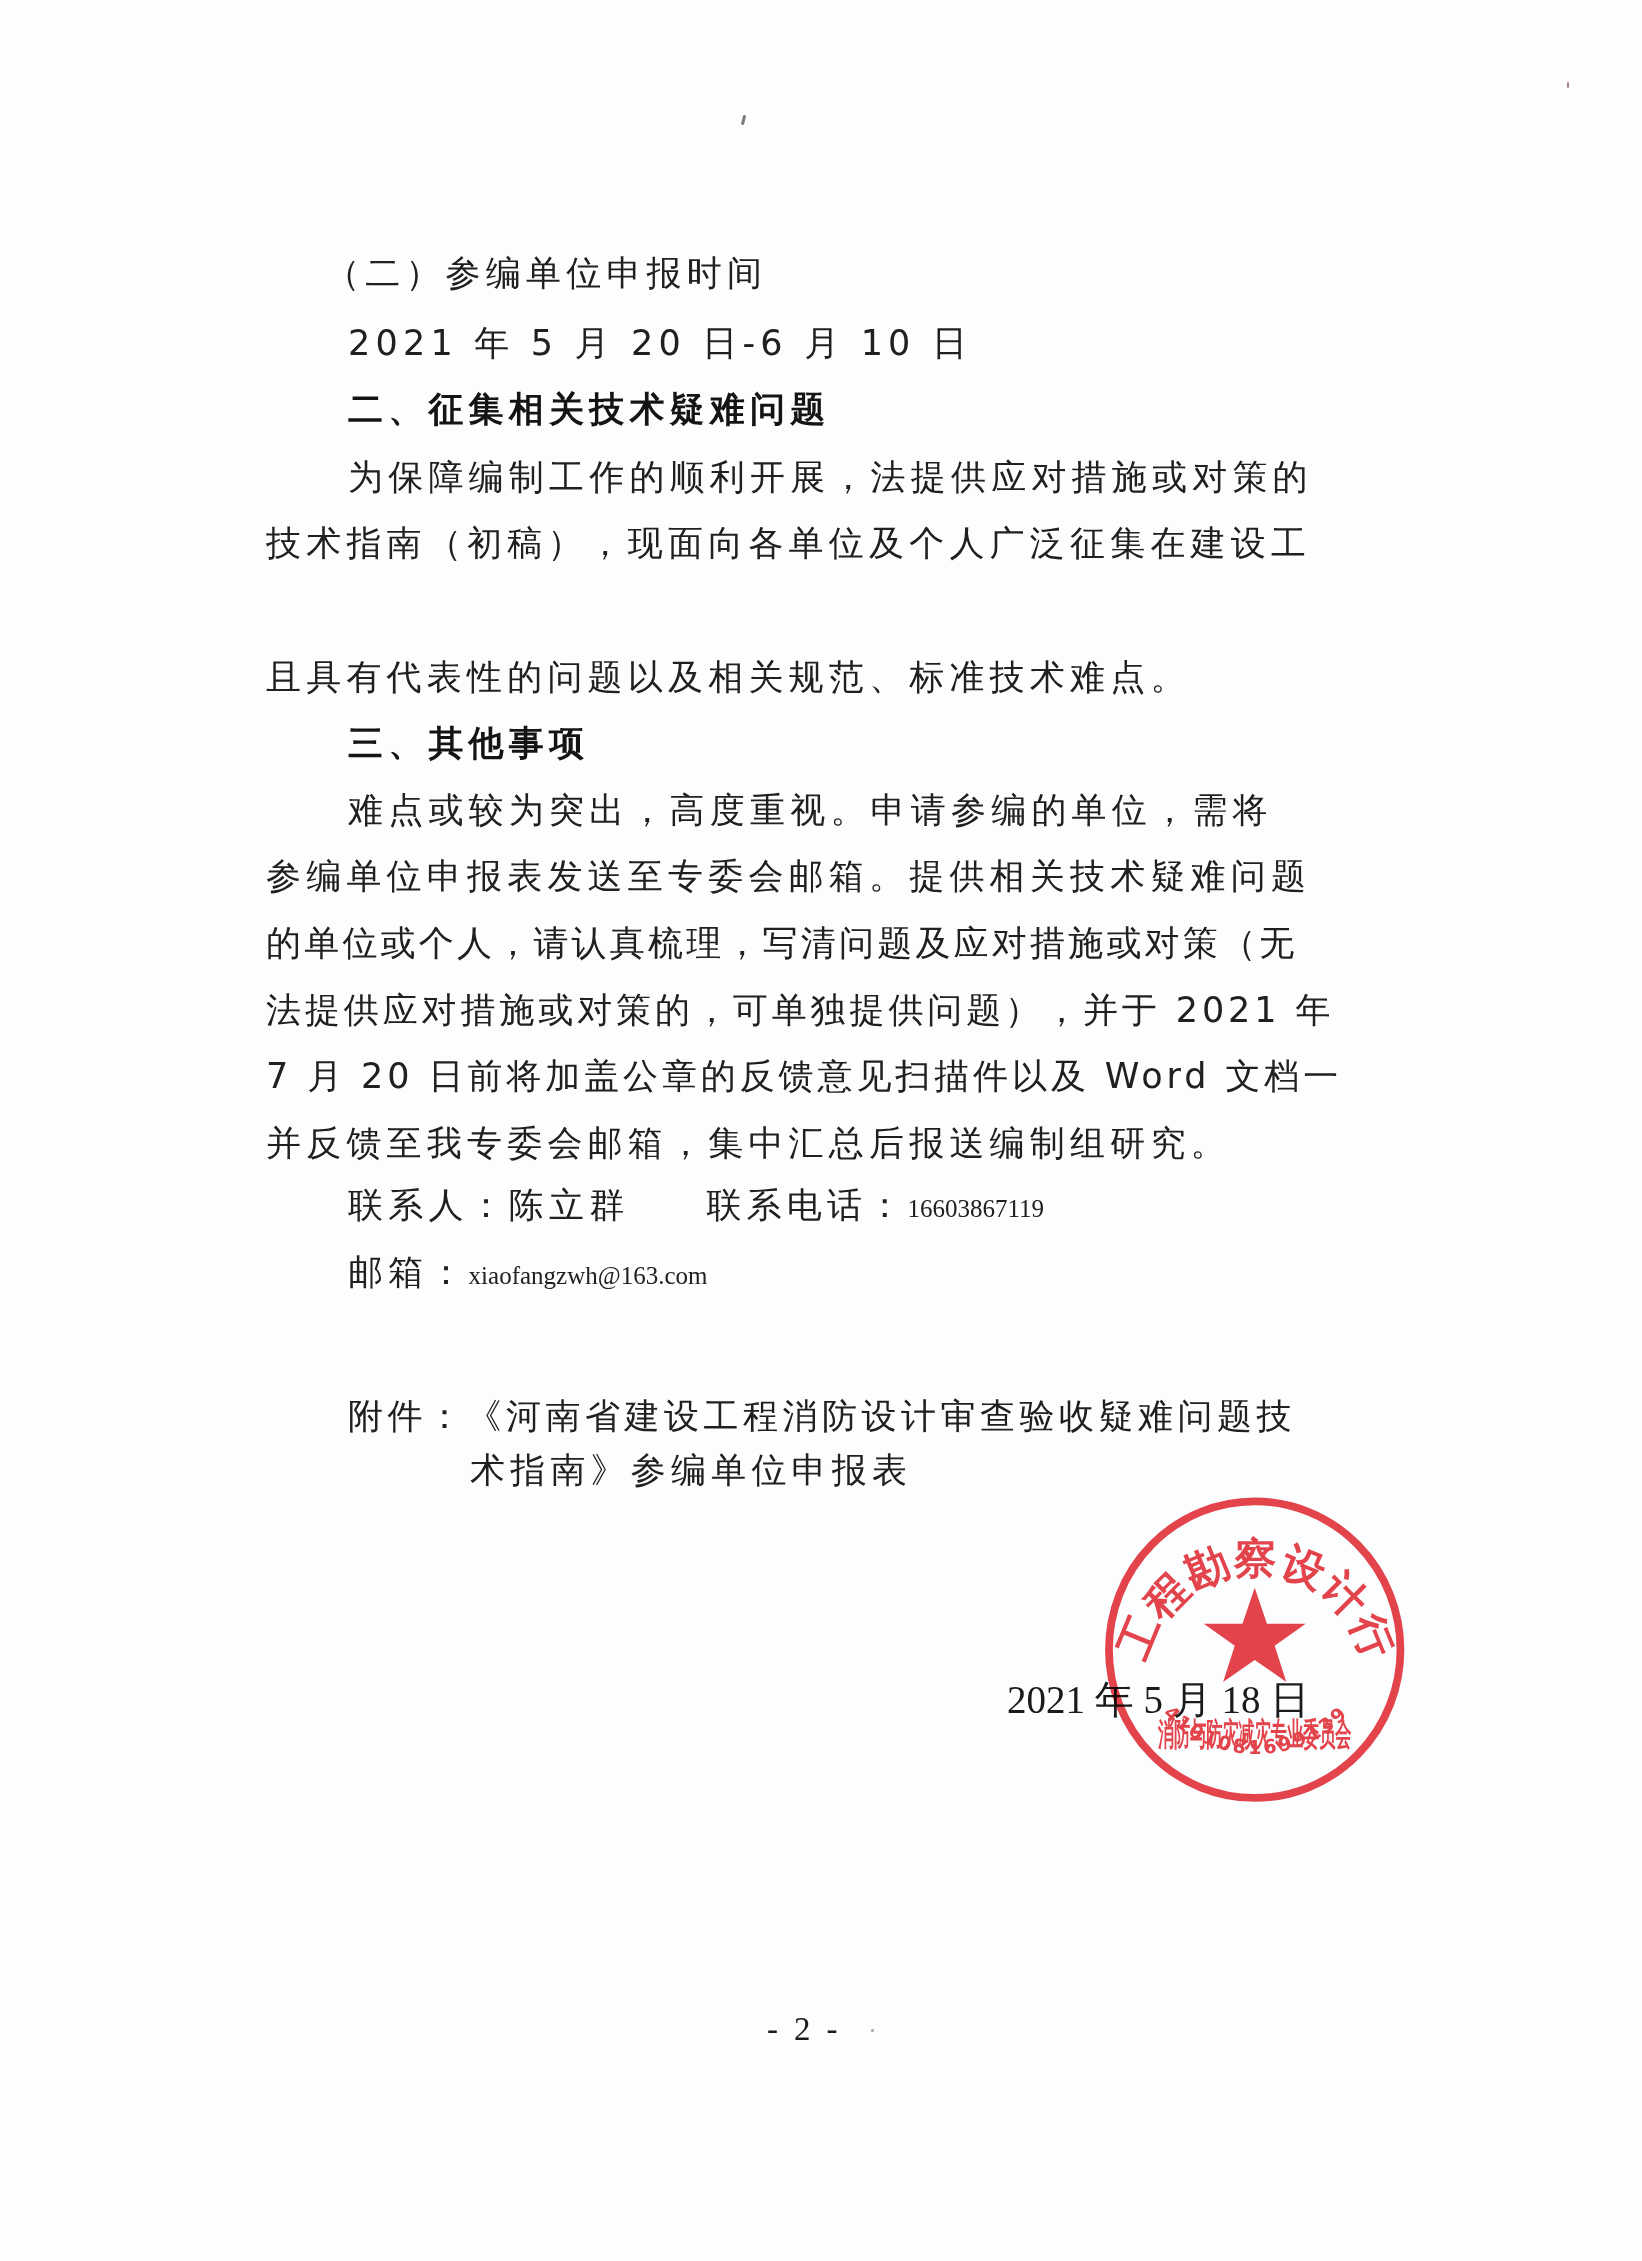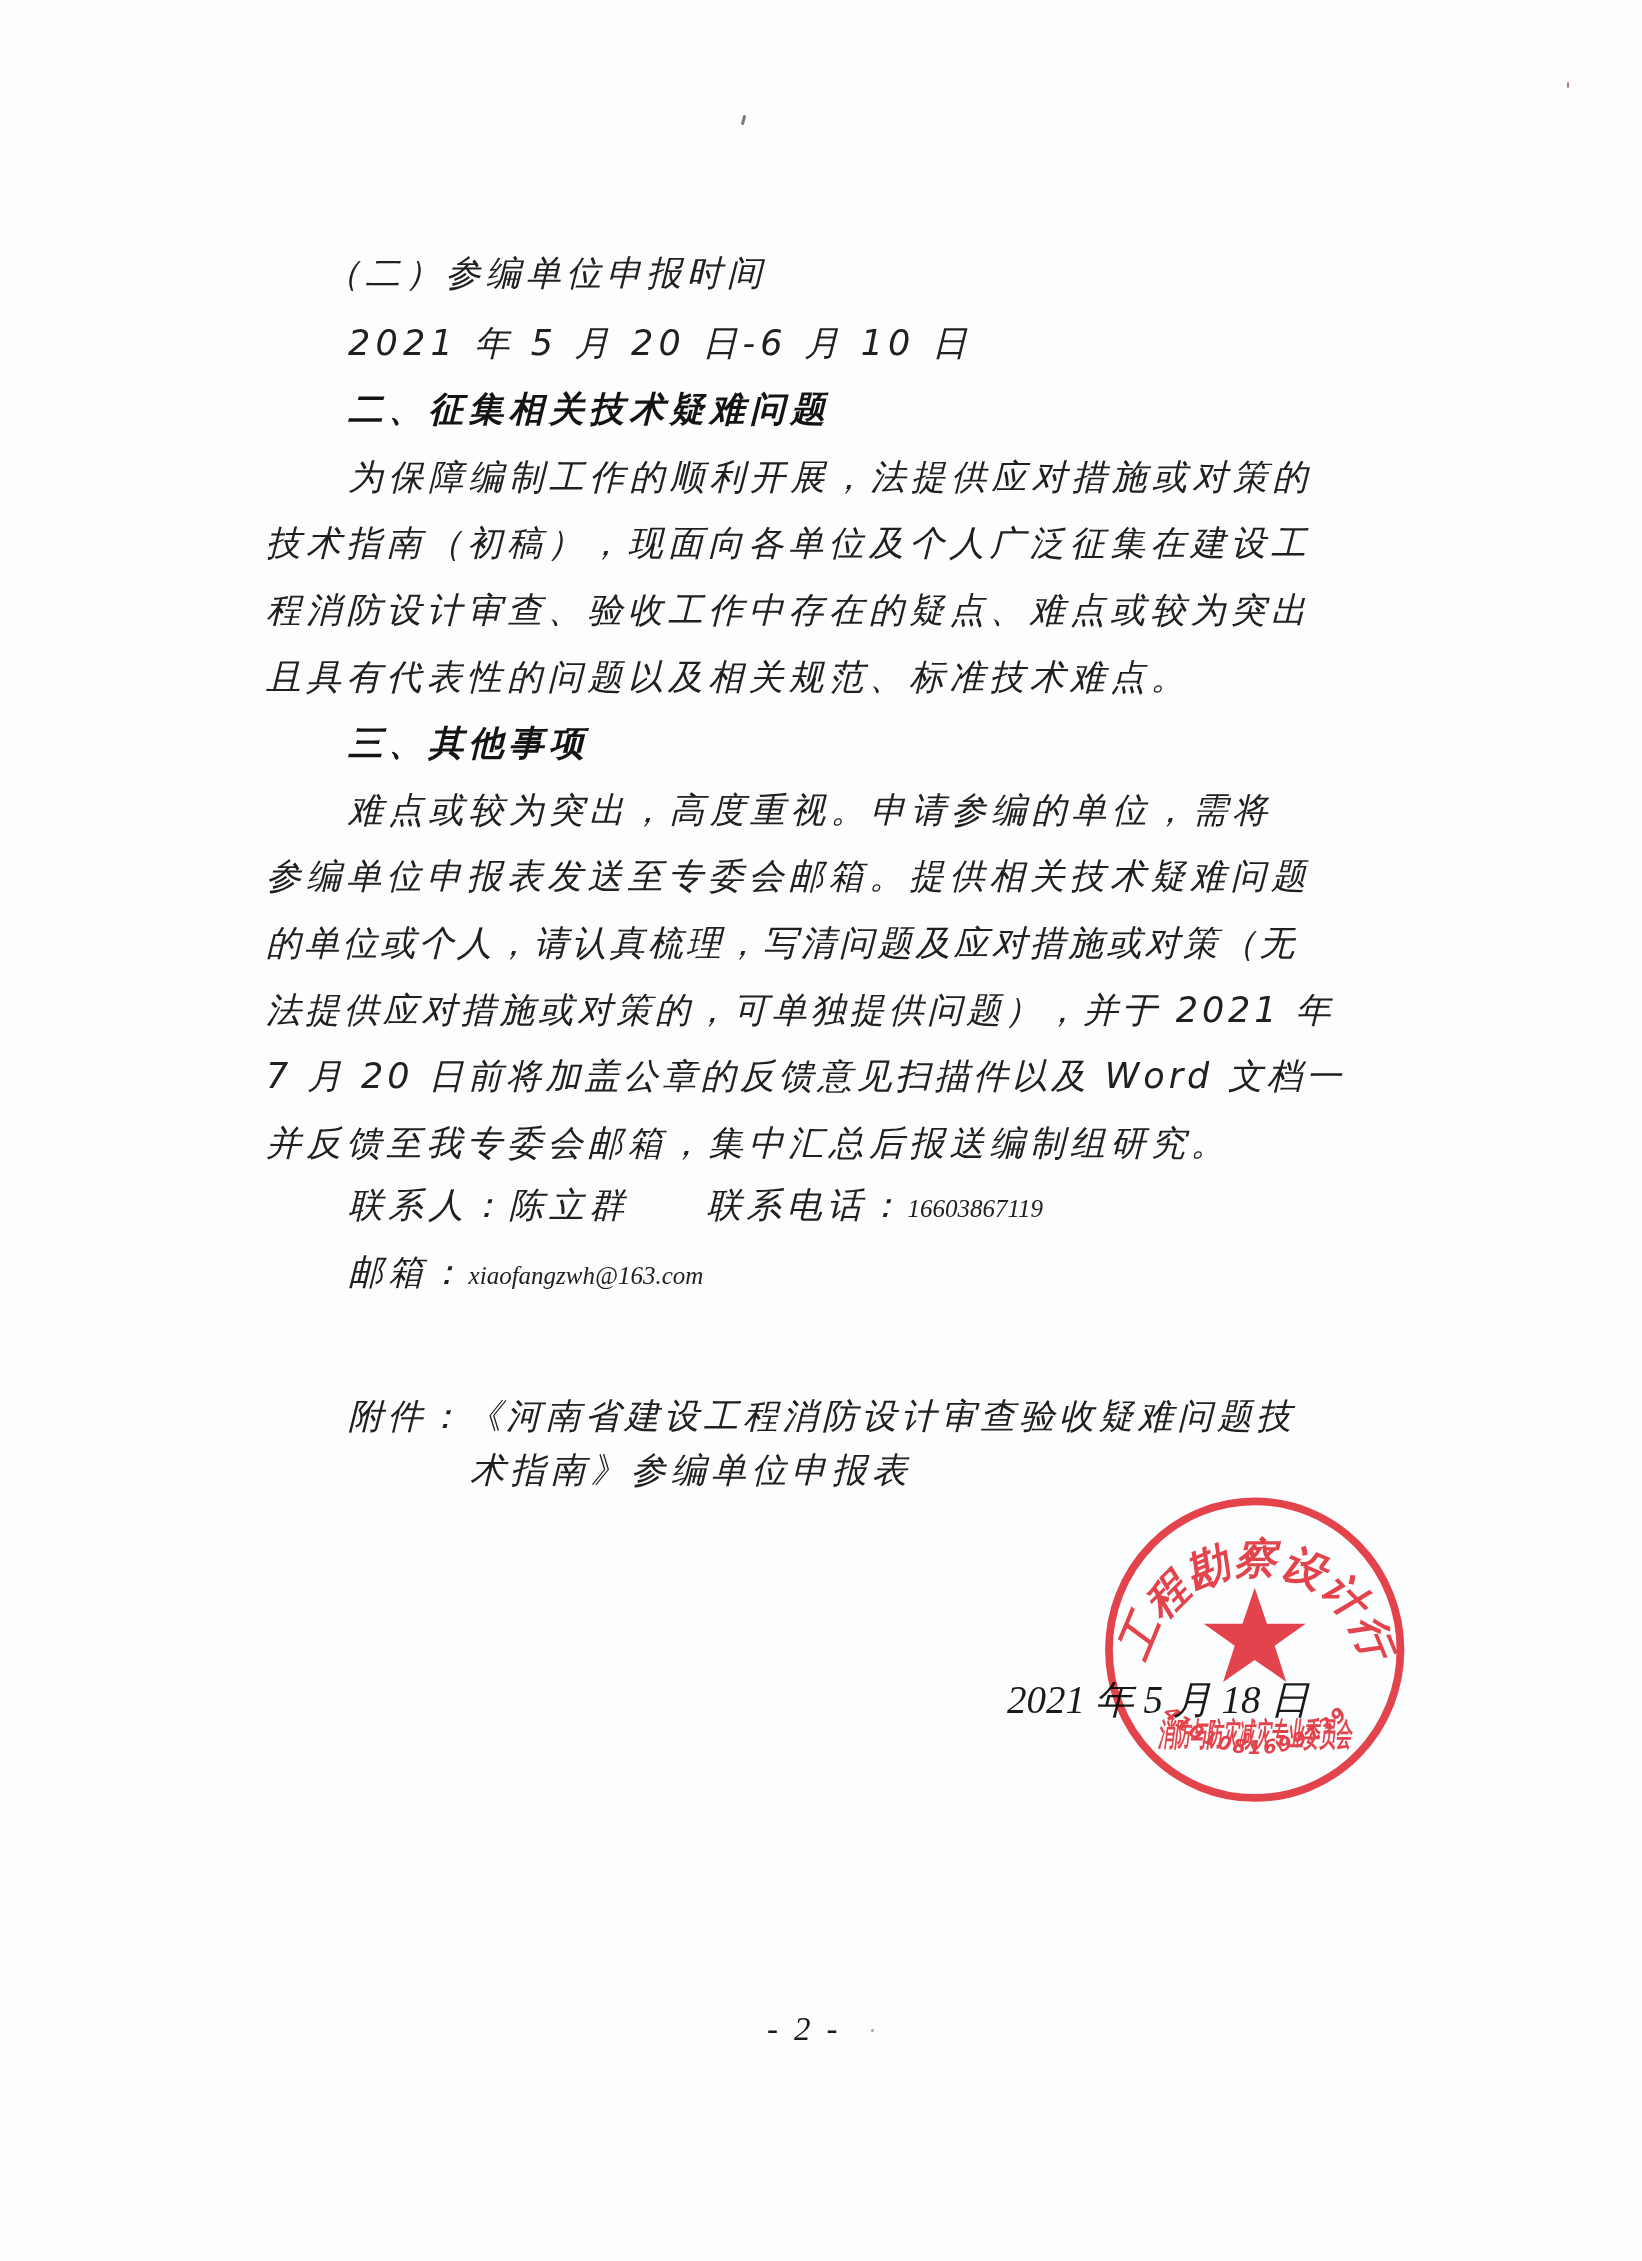--- a/index.html
+++ b/index.html
@@ -2,21 +2,21 @@
 <html style="font-size:10.3px"><head>
 <meta charset="utf-8">
 <style>
   html, body { margin: 0; padding: 0; }
   body {
     width: 1643px; height: 2261px; position: relative; overflow: hidden;
     background: #fbfdfe;
     font-family: "DejaVu Serif", "Liberation Serif", serif;
     color: #1c1c1c;
   }
-  .page { position: absolute; left: 0; top: 0; width: 1546px; height: 2261px; font-style: italic; }
+  .page { position: absolute; left: 0; top: 0; width: 1546px; height: 2261px; }
   .line {
     position: absolute;
     left: 266px;
     width: 1069px;
     height: 52px;
     line-height: 52px;
     font-size: 35px;
     letter-spacing: 5.2px;
     white-space: nowrap;
     font-family: "DejaVu Sans", "Liberation Sans", sans-serif;
@@ -48,21 +48,20 @@
 
   <div class="speck" style="left:742px;top:115px;width:3.2px;height:10.3px;transform:rotate(15deg);"></div>
   <div class="speck" style="left:1567px;top:82px;width:1.9px;height:6.4px;background:#b08080;"></div>
   <div class="speck" style="left:871px;top:2029px;width:2.6px;height:2.6px;background:#aaa;"></div>
 
   <div class="line indent" style="top:247px; left:325px;">（二）参编单位申报时间</div>
   <div class="line indent" style="top:317px;">2021 年 5 月 20 日-6 月 10 日</div>
   <div class="line indent heading" style="top:383px;">二、征集相关技术疑难问题</div>
   <div class="line indent" style="top:451px;">为保障编制工作的顺利开展，法提供应对措施或对策的</div>
   <div class="line" style="top:517px;">技术指南（初稿），现面向各单位及个人广泛征集在建设工</div>
-  <div class="line" style="top:584px;">程消防设计审查、验收工作中存在的疑点、难点或较为突出</div>
   <div class="line" style="top:651px;">且具有代表性的问题以及相关规范、标准技术难点。</div>
   <div class="line indent heading" style="top:717px;">三、其他事项</div>
   <div class="line indent" style="top:784px;">难点或较为突出，高度重视。申请参编的单位，需将</div>
   <div class="line" style="top:850px;">参编单位申报表发送至专委会邮箱。提供相关技术疑难问题</div>
   <div class="line" style="top:917px; letter-spacing:3.2px;">的单位或个人，请认真梳理，写清问题及应对措施或对策（无</div>
   <div class="line" style="top:984px; letter-spacing:3.9px;">法提供应对措施或对策的，可单独提供问题），并于 2021 年</div>
   <div class="line" style="top:1050px; letter-spacing:3.9px;">7 月 20 日前将加盖公章的反馈意见扫描件以及 Word 文档一</div>
   <div class="line" style="top:1117px;">并反馈至我专委会邮箱，集中汇总后报送编制组研究。</div>
 
   <div class="line indent" style="top:1179px;">

